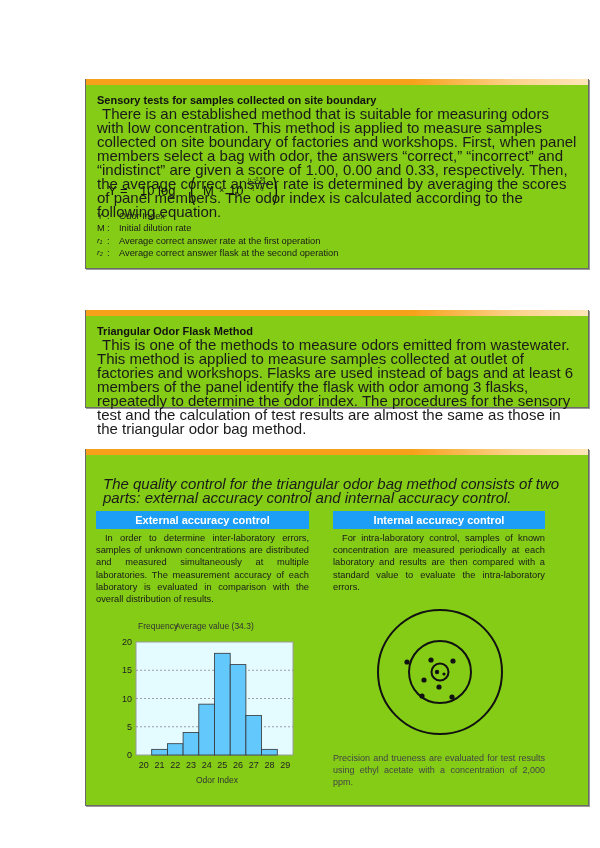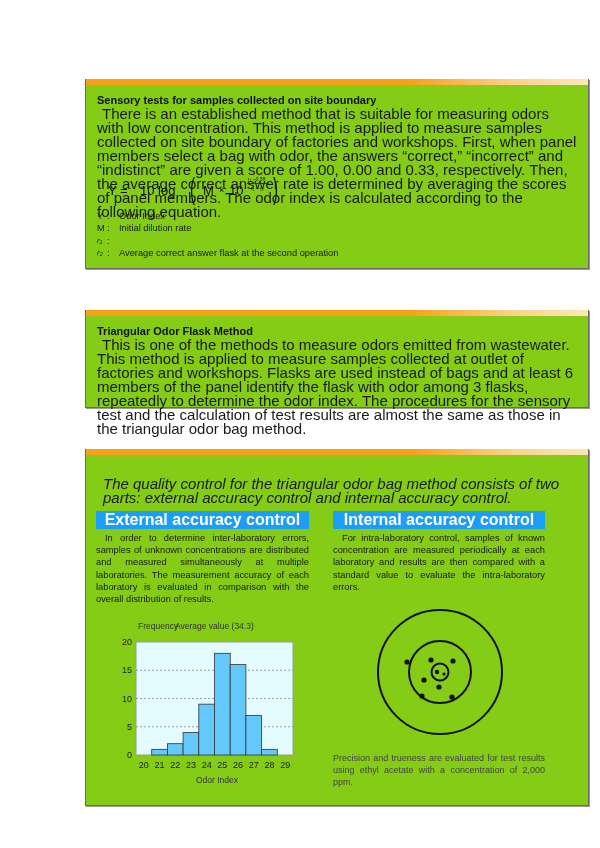--- a/index.html
+++ b/index.html
@@ -8,21 +8,21 @@
   .panel .bar { position:absolute; left:0; top:0; right:0; height:6px; background:linear-gradient(to right,#f7a11a 0%,#f7a11a 65%,#fbd28a 85%,#fde6b8 100%); }
   .panel .title { position:absolute; left:11px; font-weight:bold; font-size:11px; color:#111; }
   .panel .text { position:absolute; left:11px; right:10px; font-size:15px; line-height:14px; color:#1a1a1a; }
   .indent { text-indent:5px; }
   .eq { position:absolute; font-size:13px; color:#111; }
   .defs { position:absolute; left:11px; font-size:9.3px; line-height:12.3px; }
   .defs .row { display:flex; }
   .defs .sym { width:10px; display:inline-block; }
   .defs .sym.it { font-style:italic; font-size:8px; }
   .defs .colon { width:12px; display:inline-block; }
-  .hbar { position:absolute; top:511px; height:18px; background:#1d9ef6; color:#fff; font-weight:bold; font-size:16px; text-align:center; line-height:18px; }
+  .hbar { position:absolute; top:511px; height:18px; background:#1d9ef6; color:#fff; font-weight:bold; font-size:11px; text-align:center; line-height:18px; }
   .col-text { position:absolute; font-size:9.3px; line-height:12.2px; text-align:justify; color:#1a1a1a; }
   .small { position:absolute; font-size:8.5px; color:#333; }
   svg text { font-family:"Liberation Sans", sans-serif; }
 </style>
 </head>
 <body>
 
 <div class="panel" style="top:79px;height:190px;">
   <div class="bar"></div>
   <div class="title" style="top:15px;">Sensory tests for samples collected on site boundary</div>
@@ -48,20 +48,21 @@
         <span>Odor Index</span>
       </div>
     <div class="row">
         <span class="sym">M</span>
         <span class="colon">:</span>
         <span>Initial dilution rate</span>
       </div>
     <div class="row">
         <span class="sym it">r₁</span>
         <span class="colon">:</span>
+        <span>Average correct answer rate at the first operation</span>
       </div>
     <div class="row">
         <span class="sym it">r₂</span>
         <span class="colon">:</span>
         <span>Average correct answer flask at the second operation</span>
       </div>
   </div>
 </div>
 
 <div class="panel" style="top:310px;height:98px;">

